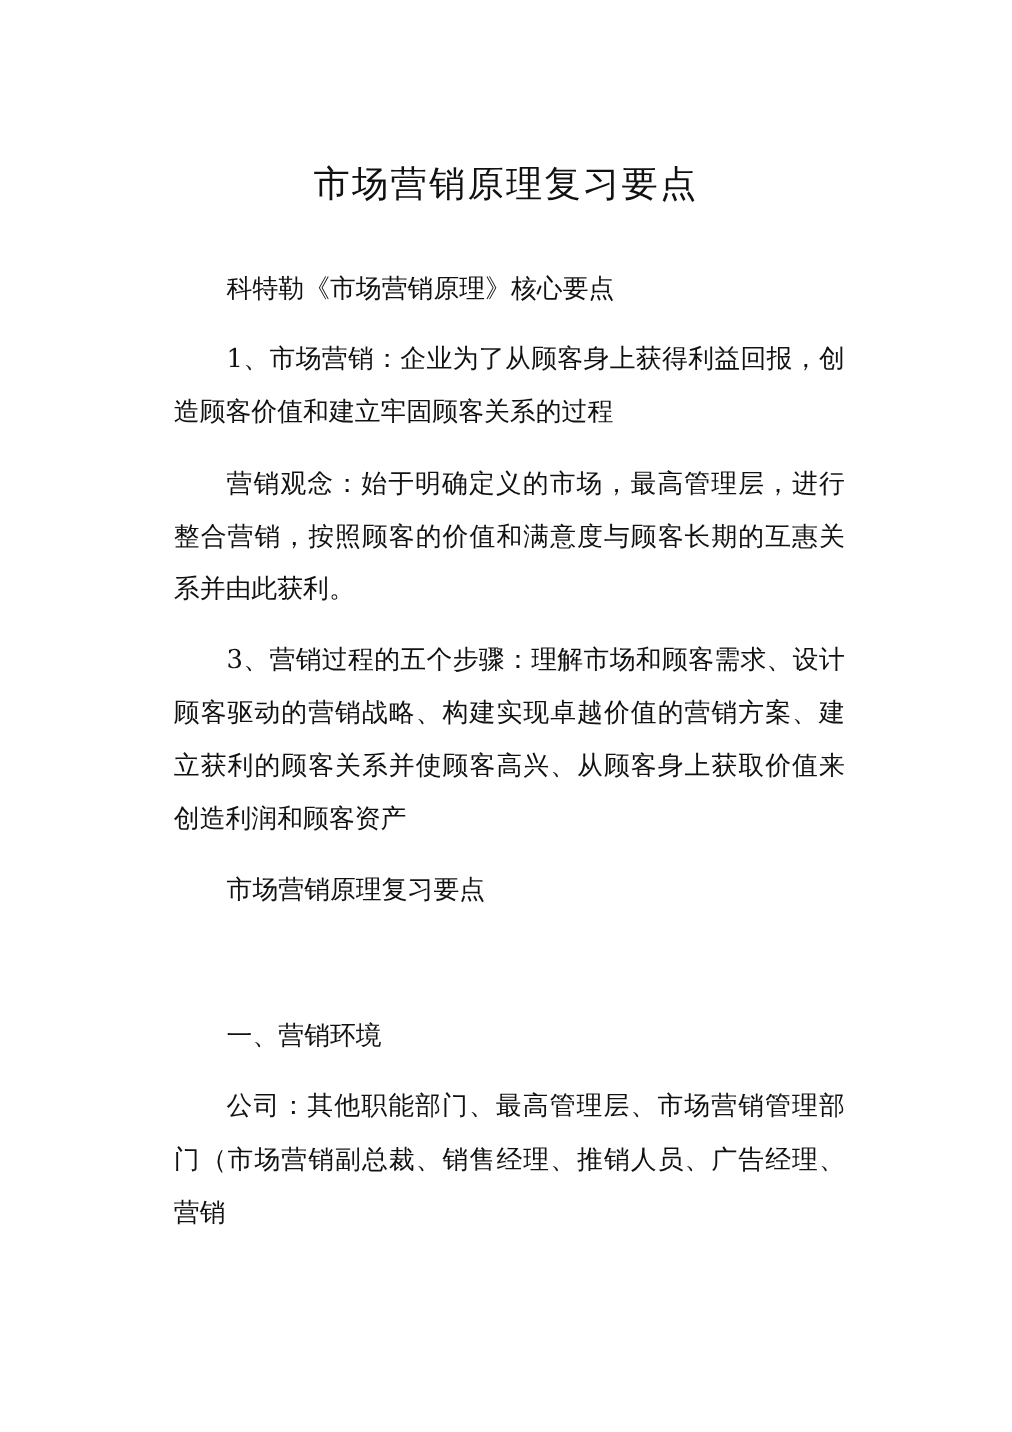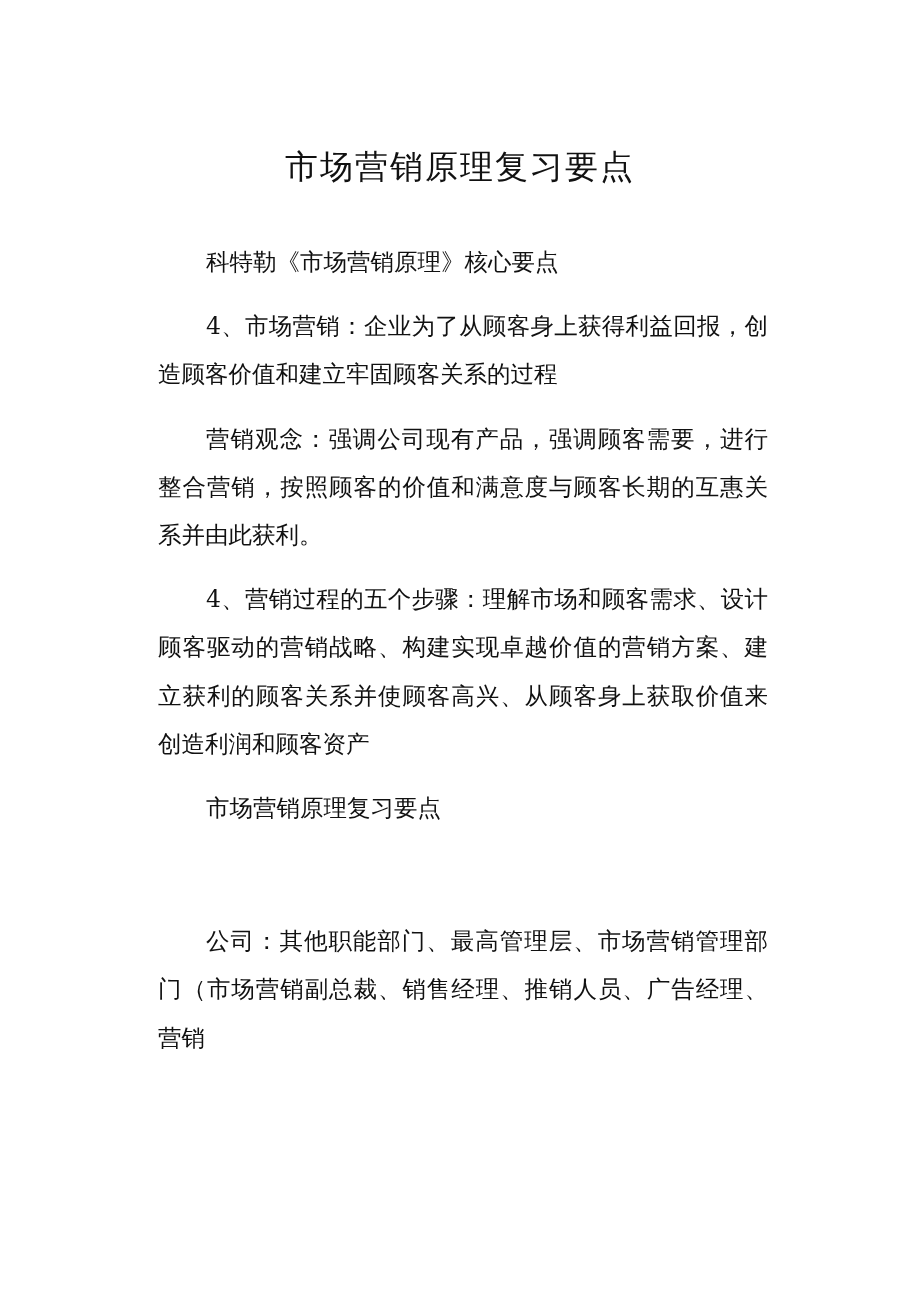--- a/index.html
+++ b/index.html
@@ -53,20 +53,21 @@
     }
   </style>
 </head>
 <body>
 
 <div class="page">
   <h1 class="title">市场营销原理复习要点</h1>
 
   <div class="body-text">
     <p>科特勒《市场营销原理》核心要点</p>
-    <p>4、市场营销：企业为了从顾客身上获得利益回报，创造顾客价值和建立牢固顾客关系的过程</p>
-    <p>营销观念：强调公司现有产品，强调顾客需要，进行整合营销，按照顾客的价值和满意度与顾客长期的互惠关系并由此获利。</p>
-    <p>4、营销过程的五个步骤：理解市场和顾客需求、设计顾客驱动的营销战略、构建实现卓越价值的营销方案、建立获利的顾客关系并使顾客高兴、从顾客身上获取价值来创造利润和顾客资产</p>
+    <p>1、市场营销：企业为了从顾客身上获得利益回报，创造顾客价值和建立牢固顾客关系的过程</p>
+    <p>营销观念：始于明确定义的市场，最高管理层，进行整合营销，按照顾客的价值和满意度与顾客长期的互惠关系并由此获利。</p>
+    <p>3、营销过程的五个步骤：理解市场和顾客需求、设计顾客驱动的营销战略、构建实现卓越价值的营销方案、建立获利的顾客关系并使顾客高兴、从顾客身上获取价值来创造利润和顾客资产</p>
     <p>市场营销原理复习要点</p>
     <p class="blank"></p>
+    <p>一、营销环境</p>
     <p>公司：其他职能部门、最高管理层、市场营销管理部门（市场营销副总裁、销售经理、推销人员、广告经理、营销</p>
   </div>
 </div>
 
 </body></html>

